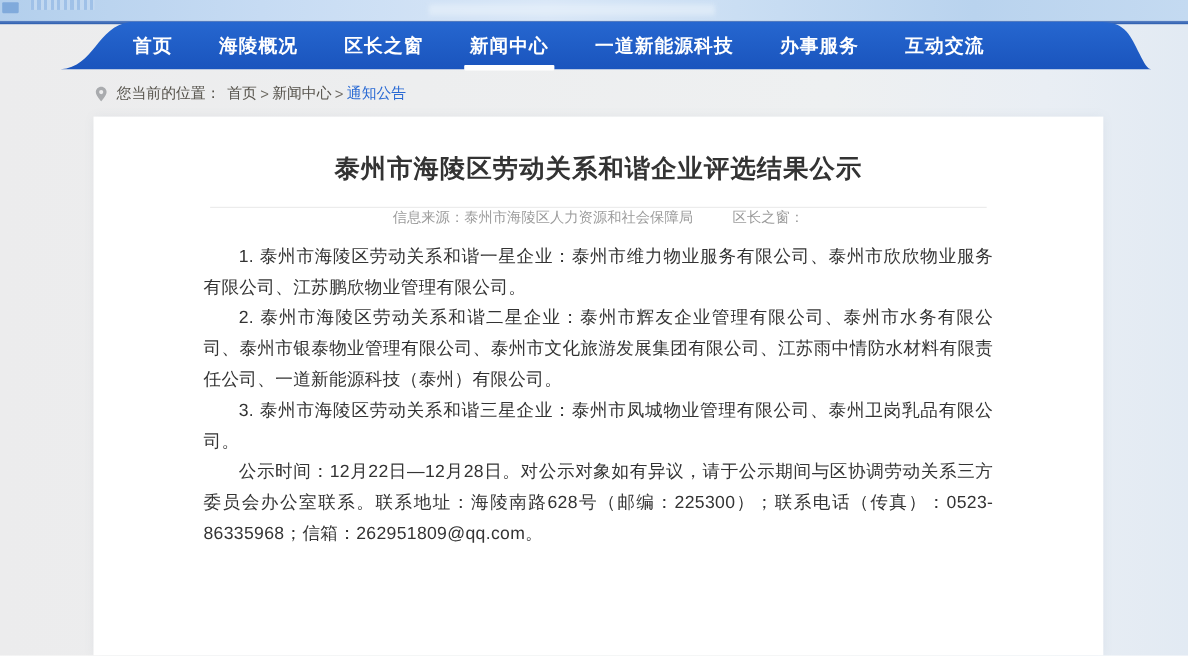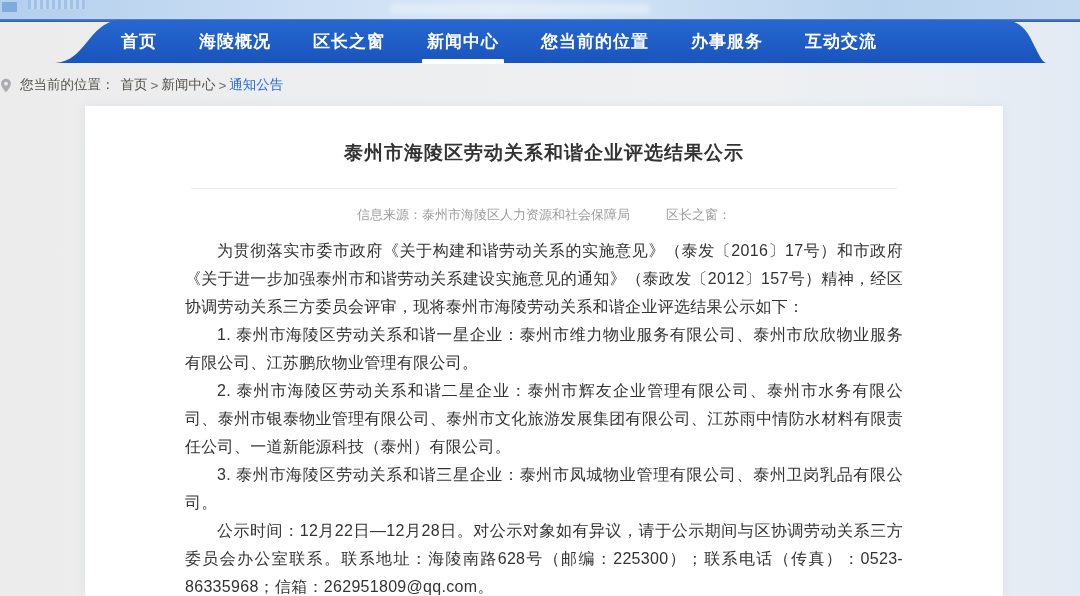--- a/index.html
+++ b/index.html
@@ -32,42 +32,42 @@
     padding:0 21px; color:#fff; font-size:17px; font-weight:600;
     letter-spacing:1px; cursor:pointer; text-decoration:none; white-space:nowrap;
   }
   .nav-item.active::after {
     content:""; position:absolute; left:16px; right:16px; bottom:0; height:5px;
     background:#fff; border-radius:1px;
   }
 
   
   .breadcrumb-row {
-    height:42px; display:flex; align-items:center; 
+    height:42px; display:flex; align-items:center; padding-left:86px;
     font-size:13.5px; color:#55524b;
   }
   .pin-icon { margin-right:8px; display:inline-flex; }
   .crumb { color:#55524b; text-decoration:none; cursor:pointer; }
   .crumb-sep { margin:0 3px; color:#6e6b63; }
   .crumb.current { color:#2a6ad4; font-weight:400; cursor:pointer; }
 
   
   .card {
     width:918px; height:490px; margin-left:85px; background:#fff;
     box-shadow:0 0 10px rgba(110,125,150,.10);
     padding:26px 100px 0 100px;
   }
   .article-title {
-    text-align:center; font-size:19px; font-weight:700; color:#333;
+    text-align:center; font-size:23px; font-weight:700; color:#333;
     line-height:30px; margin-top:6px; letter-spacing:1px;
   }
   .title-divider { height:1px; background:#eaeaea; margin:20px 6px 0 6px; }
   .meta-row {
     display:flex; justify-content:center; gap:36px;
-    font-size:13px; color:#9c9c9c; margin-top:17px; white-space:nowrap;
+    font-size:13px; color:#9c9c9c; white-space:nowrap;
   }
   .article-body { margin-top:13px; }
   .article-body p {
     font-size:16px; line-height:28px; color:#333;
     text-indent:2em; text-align:justify; letter-spacing:.3px;
   }
 </style>
 </head>
 <body>
 
@@ -86,21 +86,21 @@
         <stop offset="1" stop-color="#1a54bd"></stop>
       </linearGradient>
     </defs>
     <path d="M118,1 L1002,1 C1023,1 1028,14 1036,30 C1040,38 1043,44 1047,44 L55,44 C86,42 88,5 118,1 Z" fill="url(#navg)"></path>
   </svg>
   <div class="nav-items">
     <a class="nav-item">首页</a>
     <a class="nav-item">海陵概况</a>
     <a class="nav-item">区长之窗</a>
     <a class="nav-item active">新闻中心</a>
-    <a class="nav-item">您当前的位置</a>
+    <a class="nav-item">一道新能源科技</a>
     <a class="nav-item">办事服务</a>
     <a class="nav-item">互动交流</a>
   </div>
 </div>
 
 <div class="breadcrumb-row">
   <span class="pin-icon">
     <svg width="12" height="15" viewBox="0 0 12 15">
       <path d="M6 0.8 C3.2 0.8 1.1 3 1.1 5.7 C1.1 9 6 14.2 6 14.2 C6 14.2 10.9 9 10.9 5.7 C10.9 3 8.8 0.8 6 0.8 Z M6 7.6 A1.9 1.9 0 1 1 6 3.8 A1.9 1.9 0 0 1 6 7.6 Z" fill="#a9abae"></path>
     </svg>
@@ -121,20 +121,19 @@
   <div class="meta-row">
     <span>
       <span>信息来源：</span><span>泰州市海陵区人力资源和社会保障局</span>
     </span>
     <span>
       <span>区长之窗：</span>
     </span>
   </div>
 
   <div class="article-body">
-    <p>为贯彻落实市委市政府《关于构建和谐劳动关系的实施意见》（泰发〔2016〕17号）和市政府《关于进一步加强泰州市和谐劳动关系建设实施意见的通知》（泰政发〔2012〕157号）精神，经区协调劳动关系三方委员会评审，现将泰州市海陵劳动关系和谐企业评选结果公示如下：</p>
     <p>1. 泰州市海陵区劳动关系和谐一星企业：泰州市维力物业服务有限公司、泰州市欣欣物业服务有限公司、江苏鹏欣物业管理有限公司。</p>
     <p>2. 泰州市海陵区劳动关系和谐二星企业：泰州市辉友企业管理有限公司、泰州市水务有限公司、泰州市银泰物业管理有限公司、泰州市文化旅游发展集团有限公司、江苏雨中情防水材料有限责任公司、一道新能源科技（泰州）有限公司。</p>
     <p>3. 泰州市海陵区劳动关系和谐三星企业：泰州市凤城物业管理有限公司、泰州卫岗乳品有限公司。</p>
     <p>公示时间：12月22日—12月28日。对公示对象如有异议，请于公示期间与区协调劳动关系三方委员会办公室联系。联系地址：海陵南路628号（邮编：225300）；联系电话（传真）：0523-86335968；信箱：262951809@qq.com。</p>
   </div>
 
 </div>
 
 </body></html>

